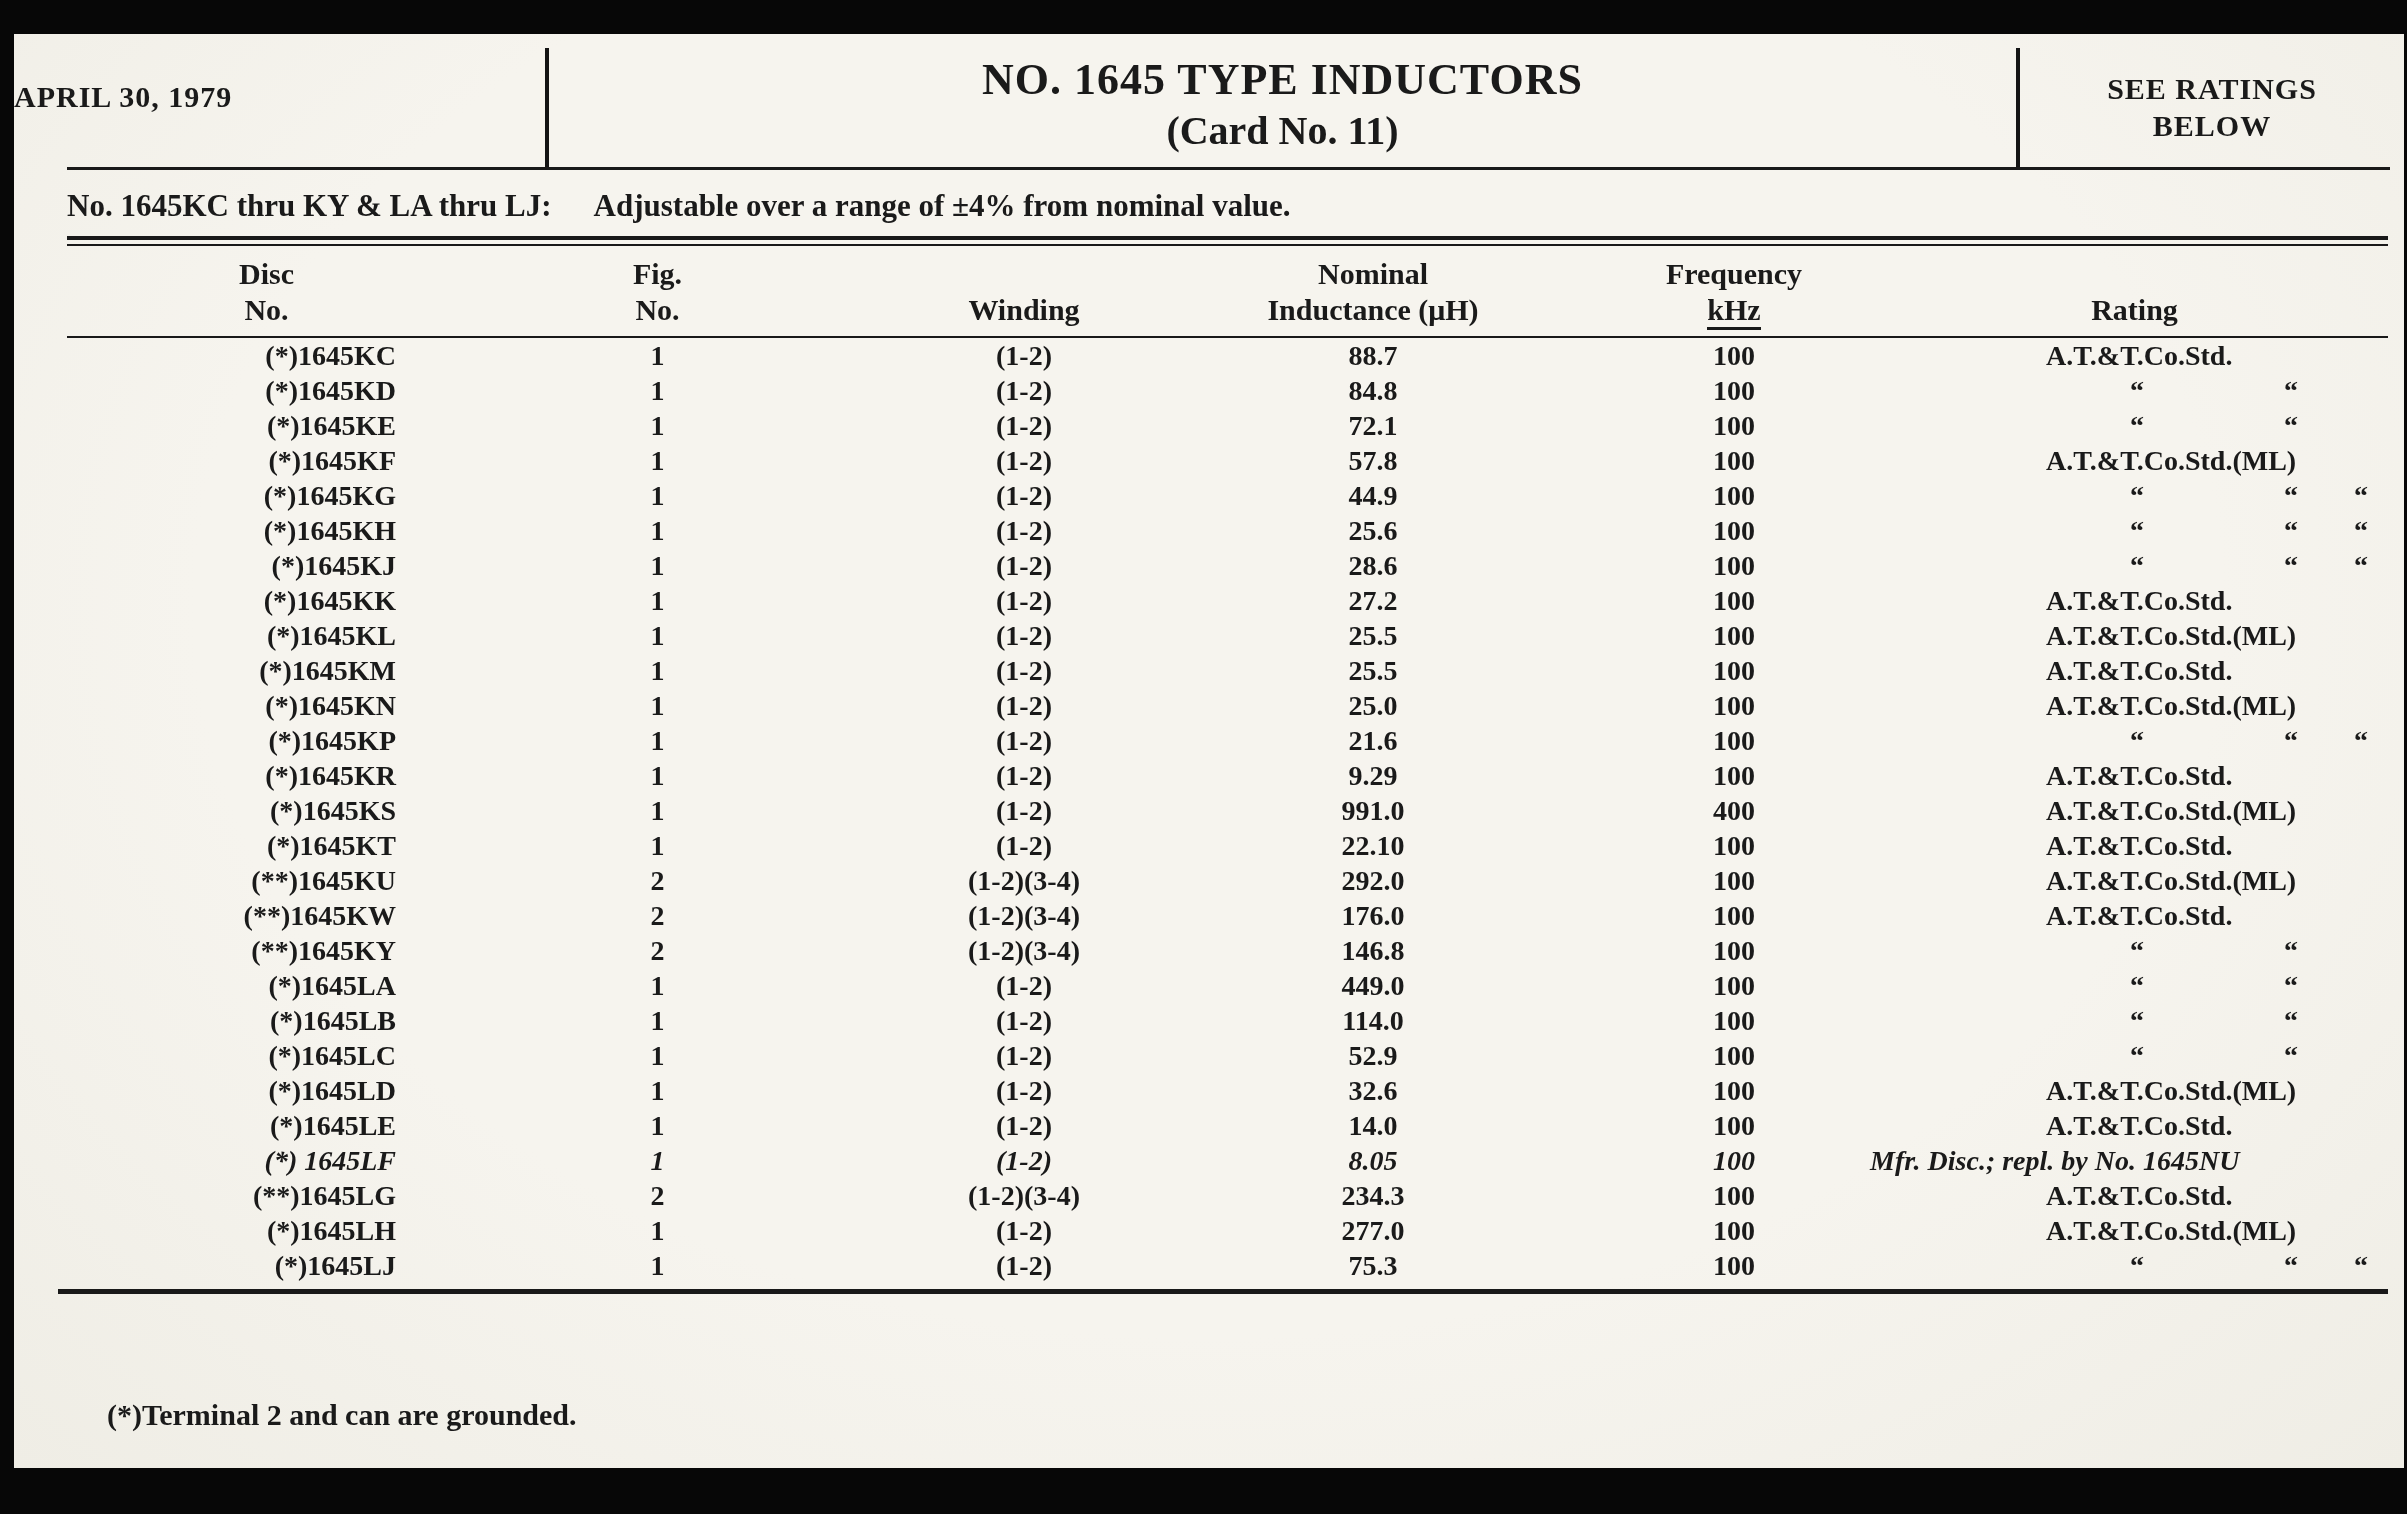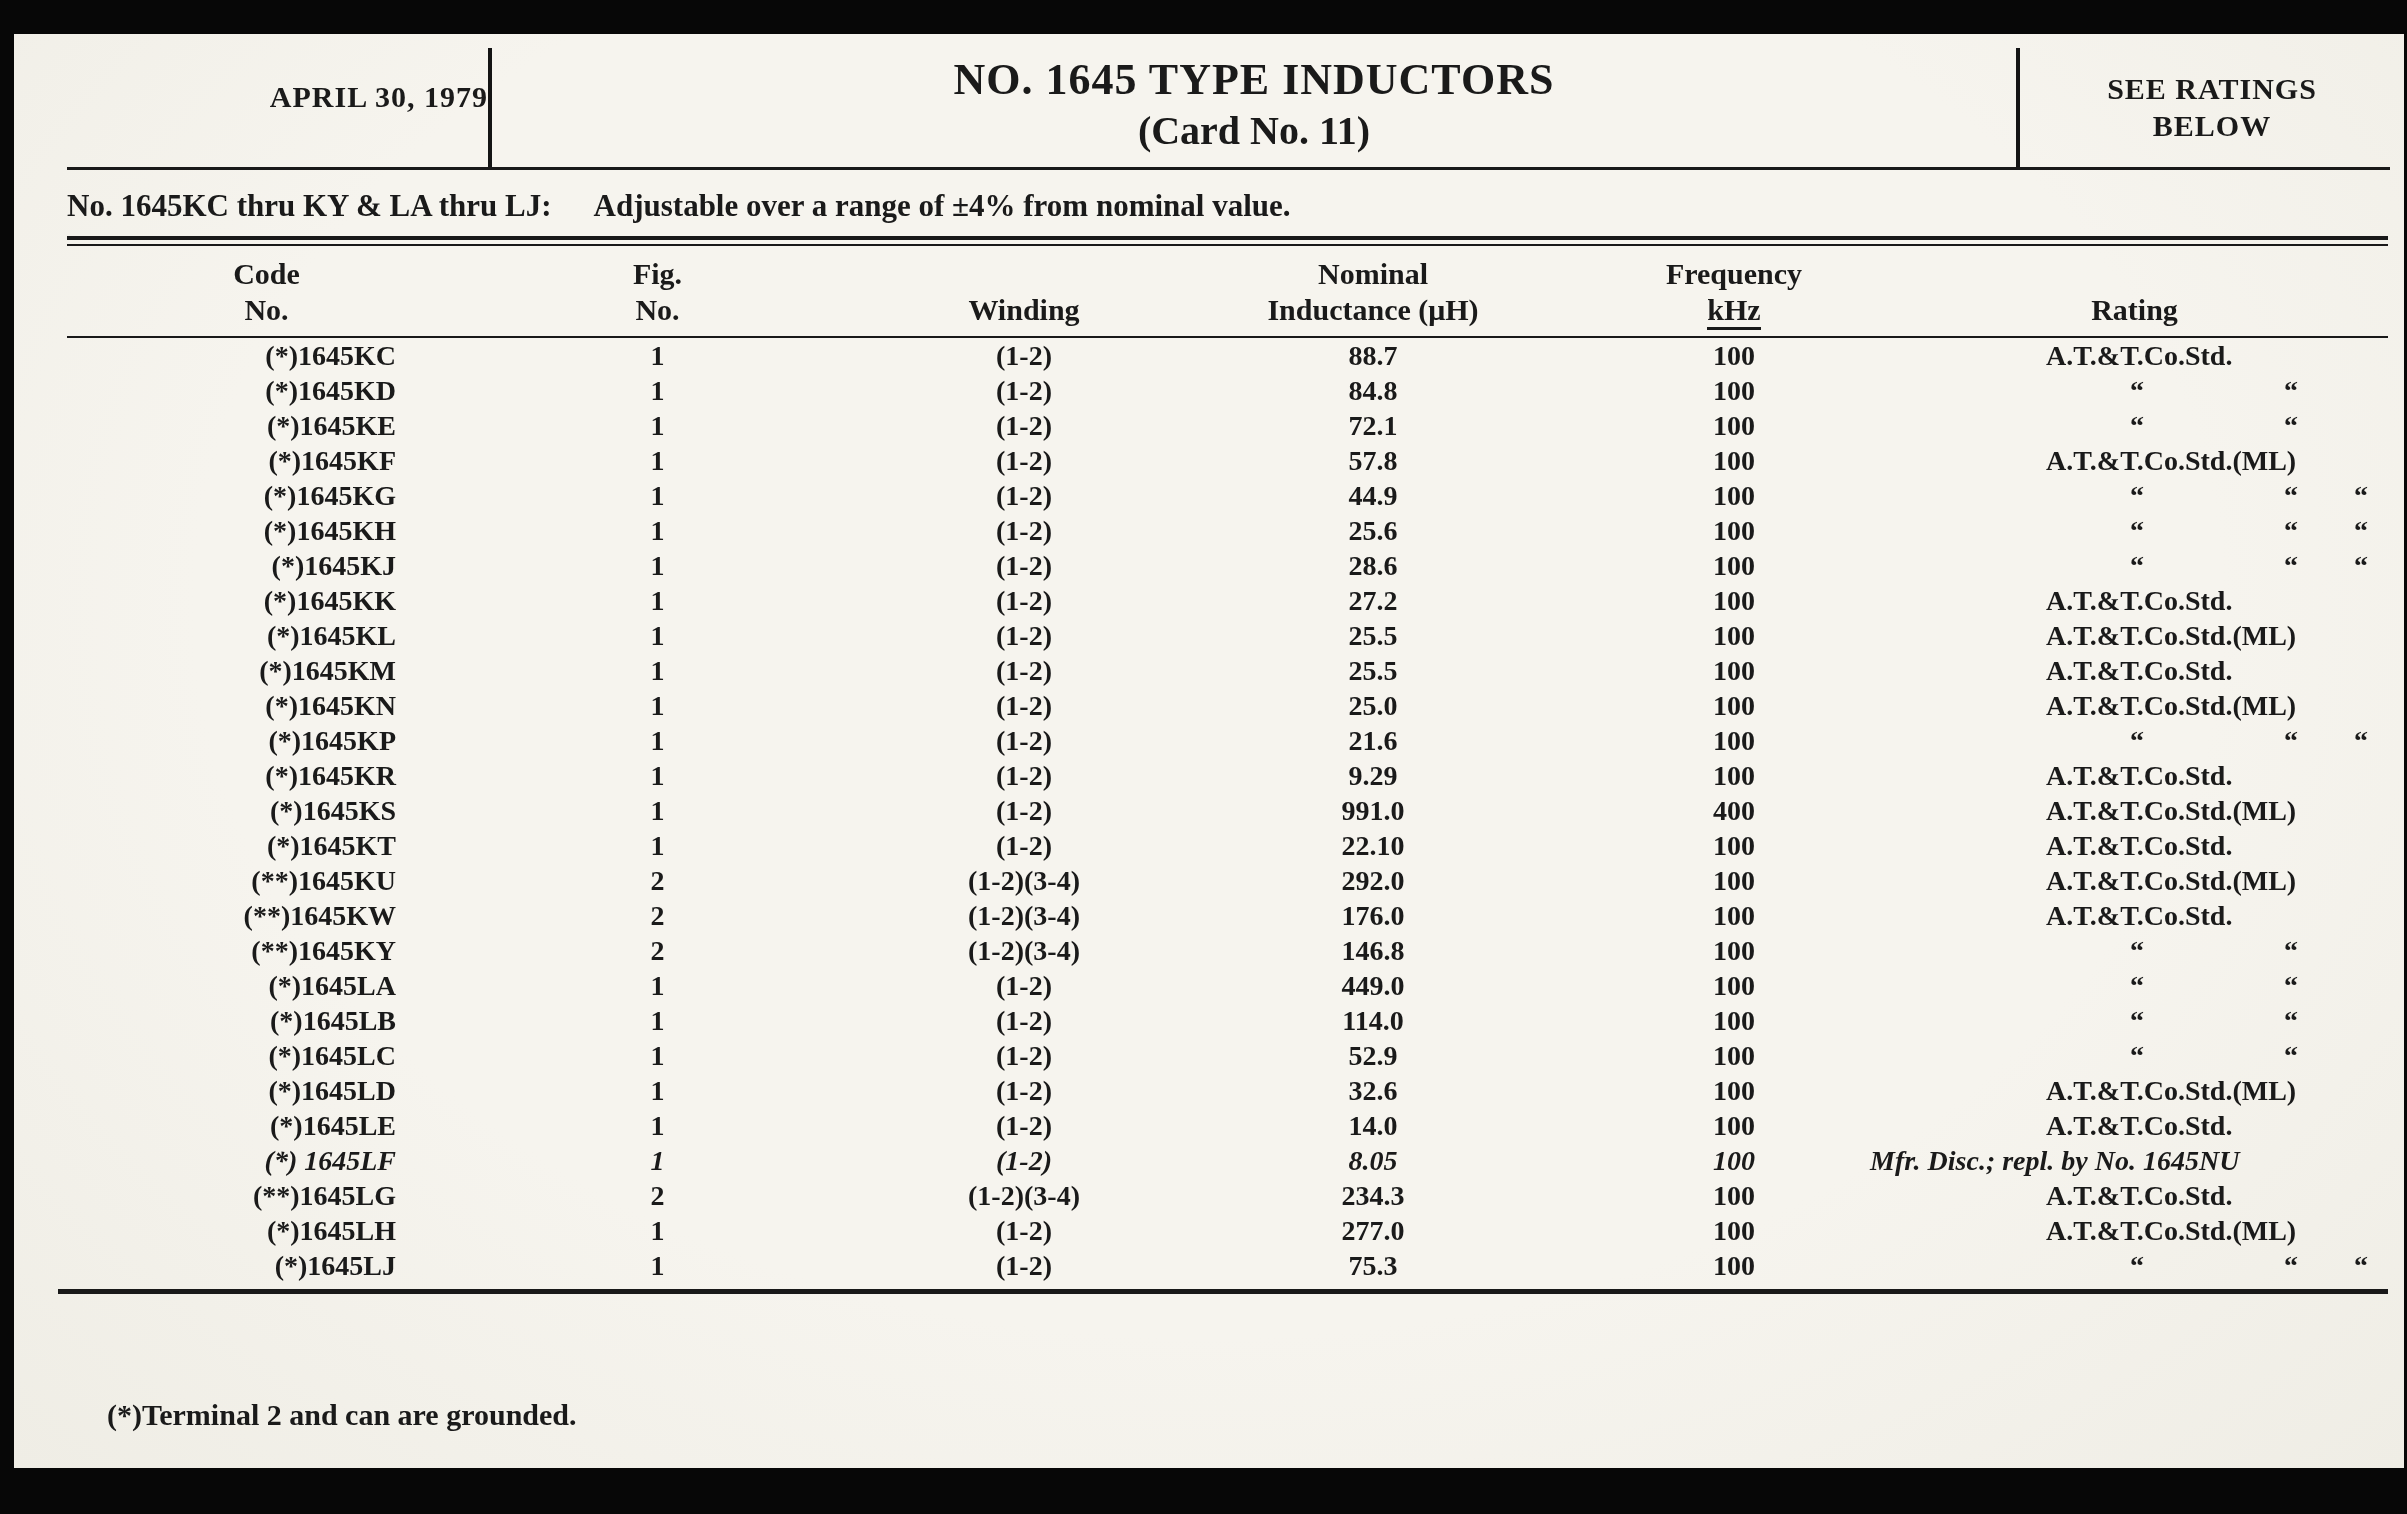--- a/index.html
+++ b/index.html
@@ -15,22 +15,22 @@
   .paper {
     position: absolute;
     left: 14px; top: 34px;
     width: 2390px; height: 1434px;
     background: radial-gradient(ellipse at 50% 40%, #f6f4ee 60%, #efede5 100%);
     overflow: hidden;
   }
   
   .header-band { display: flex; margin-top: 14px; height: 119px; }
   .header-left {
-    width: 478px; border-right: 4px solid #141414;
-    display: flex; justify-content: flex-end; padding-top: 32px;
+    width: 535px; border-right: 4px solid #141414;
+    display: flex; justify-content: flex-start; padding-top: 32px;
   }
   .header-date { font-size: 30px; font-weight: bold; letter-spacing: 1px; white-space: nowrap; }
   .header-center { flex: 1; text-align: center; padding-top: 6px; }
   .header-title { font-size: 44px; font-weight: bold; letter-spacing: 1px; }
   .header-card { font-size: 40px; font-weight: bold; margin-top: 2px; }
   .header-right {
     width: 388px; border-left: 4px solid #141414;
     text-align: center; padding-top: 22px;
     font-size: 30px; font-weight: bold; line-height: 37px; letter-spacing: 1px;
   }
@@ -97,21 +97,21 @@
       <col style="width:396px">
         <col style="width:495px">
         <col style="width:238px">
       <col style="width:460px">
         <col style="width:262px">
         <col style="width:539px">
     </colgroup>
     <thead>
       <tr id="header-row">
           <th class="th-code">
-            <div>Code</div>
+            <div>Disc</div>
             <div>No.</div>
           </th>
           <th class="th-fig">
             <div>Fig.</div>
             <div>No.</div>
           </th>
           <th class="th-winding">
             <div>Winding</div>
           </th>
           <th class="th-inductance">

